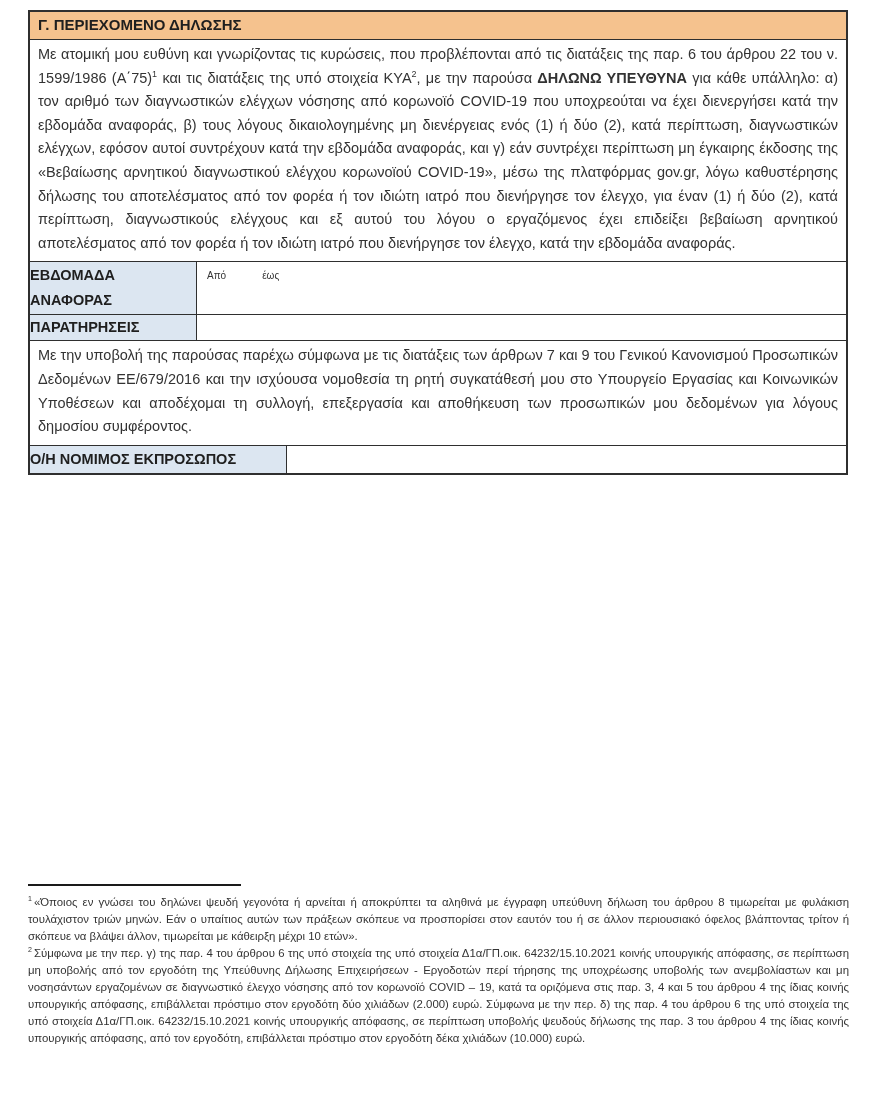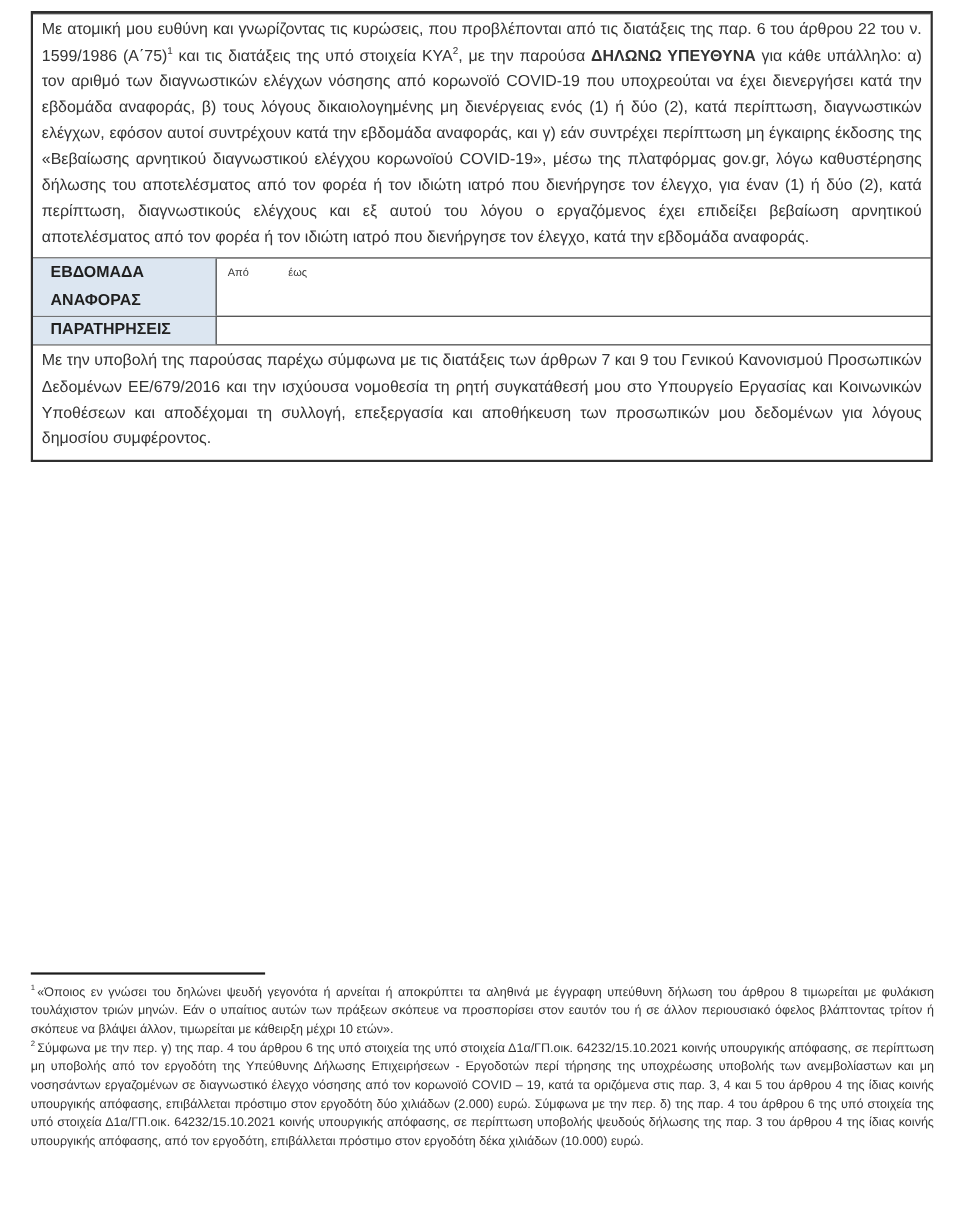--- a/index.html
+++ b/index.html
@@ -30,21 +30,21 @@
     font-size:14.5px; line-height:23.6px; text-align:justify;
     padding:3px 8px 6px 8px; color:var(--text,#333);
   }
   .para sup, .fn sup { font-size:62%; vertical-align:super; line-height:0; }
   .para .b { font-weight:bold;margin-top:36px; }
 
   .split { display:flex; align-items:stretch; }
   .cell-label {
     background:var(--label-bg,#dce6f1);
     font-weight:bold; font-size:14.5px; line-height:25px;
-    padding:1px 16px; border-right:1.5px solid var(--border,#2f2f2f);
+    padding:1px 0; border-right:1.5px solid var(--border,#2f2f2f);
     flex:0 0 auto; color:#1f1f1f;
   }
   .cell-value { flex:1 1 auto; font-size:10px; line-height:25px; padding:1px 8px 1px 10px; }
 
   .week-row { min-height:50px; }
   .week-row .cell-label { flex-basis:167px; }
   .remarks-row { min-height:25px;align-items:flex-end; }
   .remarks-row .cell-label { flex-basis:167px; line-height:23px; }
   .rep-row { min-height:27px; }
   .rep-row .cell-label { flex-basis:257px; line-height:25px; }
@@ -62,20 +62,21 @@
   }
   .fn sup { margin-right:2px; }
 </style>
 </head>
 <body>
 
 <div class="page">
 
   <div class="doc-table">
 
+    <div class="row first header-row">Γ. ΠΕΡΙΕΧΟΜΕΝΟ ΔΗΛΩΣΗΣ</div>
 
     <div class="row para"><span>Με ατομική μου ευθύνη και γνωρίζοντας τις κυρώσεις, που προβλέπονται από τις διατάξεις της παρ. 6 του άρθρου 22 του ν. 1599/1986 (Α΄75)</span><sup>1</sup><span> και τις διατάξεις της υπό στοιχεία ΚΥΑ</span><sup>2</sup><span>, με την παρούσα </span><span class="b">ΔΗΛΩΝΩ ΥΠΕΥΘΥΝΑ</span><span>  για κάθε υπάλληλο: α) τον αριθμό των διαγνωστικών ελέγχων νόσησης από κορωνοϊό COVID-19 που υποχρεούται να έχει διενεργήσει κατά την εβδομάδα αναφοράς, β) τους λόγους δικαιολογημένης μη διενέργειας ενός (1) ή δύο (2), κατά περίπτωση, διαγνωστικών ελέγχων, εφόσον αυτοί συντρέχουν κατά την εβδομάδα αναφοράς, και γ) εάν συντρέχει περίπτωση μη έγκαιρης έκδοσης της «Βεβαίωσης αρνητικού διαγνωστικού ελέγχου κορωνοϊού COVID-19», μέσω της πλατφόρμας gov.gr, λόγω καθυστέρησης δήλωσης του αποτελέσματος από τον  φορέα ή τον ιδιώτη ιατρό που διενήργησε τον έλεγχο, για έναν (1) ή δύο (2), κατά περίπτωση, διαγνωστικούς ελέγχους και εξ αυτού του λόγου ο εργαζόμενος έχει επιδείξει βεβαίωση αρνητικού αποτελέσματος από τον φορέα ή τον ιδιώτη ιατρό που διενήργησε τον έλεγχο, κατά την εβδομάδα αναφοράς.</span></div>
 
     <div class="row split week-row">
       <div class="cell-label">ΕΒΔΟΜΑΔΑ ΑΝΑΦΟΡΑΣ</div>
       <div class="cell-value week-value">
         <span>Από</span>
         <span class="date-blank"></span>
         <span>έως</span>
         <span class="date-blank wide"></span>
@@ -84,20 +85,26 @@
 
     <div class="row split remarks-row">
       <div class="cell-label">ΠΑΡΑΤΗΡΗΣΕΙΣ</div>
       <div class="cell-value">
         <div class="field-blank"></div>
       </div>
     </div>
 
     <div class="row para">Με την υποβολή της παρούσας παρέχω σύμφωνα με τις διατάξεις των άρθρων 7 και 9 του Γενικού Κανονισμού Προσωπικών Δεδομένων ΕΕ/679/2016 και την ισχύουσα νομοθεσία τη ρητή συγκατάθεσή μου στο Υπουργείο Εργασίας και Κοινωνικών Υποθέσεων και αποδέχομαι τη συλλογή, επεξεργασία και αποθήκευση των προσωπικών μου δεδομένων για λόγους δημοσίου συμφέροντος.</div>
 
+    <div class="row split rep-row">
+      <div class="cell-label">Ο/Η  ΝΟΜΙΜΟΣ ΕΚΠΡΟΣΩΠΟΣ</div>
+      <div class="cell-value">
+        <div class="field-blank"></div>
+      </div>
+    </div>
 
   </div>
 
   <div class="footnotes">
     <div class="fn-sep"></div>
 
     <p class="fn"><sup>1</sup><span>«Όποιος εν γνώσει του δηλώνει ψευδή γεγονότα ή αρνείται ή αποκρύπτει τα αληθινά  με έγγραφη υπεύθυνη δήλωση του  άρθρου 8 τιμωρείται με φυλάκιση τουλάχιστον τριών μηνών. Εάν ο υπαίτιος αυτών των πράξεων σκόπευε να προσπορίσει στον εαυτόν του ή σε άλλον περιουσιακό όφελος βλάπτοντας τρίτον ή  σκόπευε να βλάψει άλλον, τιμωρείται με κάθειρξη μέχρι 10 ετών».</span></p>
 
     <p class="fn"><sup>2</sup><span>Σύμφωνα με την περ. γ) της παρ. 4 του άρθρου 6 της υπό στοιχεία της υπό στοιχεία Δ1α/ΓΠ.οικ. 64232/15.10.2021 κοινής υπουργικής απόφασης, σε περίπτωση μη υποβολής από τον εργοδότη της Υπεύθυνης Δήλωσης Επιχειρήσεων - Εργοδοτών περί τήρησης της υποχρέωσης υποβολής των ανεμβολίαστων και μη νοσησάντων εργαζομένων σε διαγνωστικό έλεγχο νόσησης από τον κορωνοϊό COVID – 19, κατά τα οριζόμενα στις παρ. 3, 4 και 5 του άρθρου 4  της ίδιας κοινής υπουργικής απόφασης, επιβάλλεται πρόστιμο στον εργοδότη δύο χιλιάδων (2.000) ευρώ. Σύμφωνα με την περ. δ) της παρ. 4 του άρθρου 6 της υπό στοιχεία της υπό στοιχεία Δ1α/ΓΠ.οικ. 64232/15.10.2021 κοινής υπουργικής απόφασης, σε περίπτωση υποβολής ψευδούς δήλωσης της παρ. 3 του άρθρου 4 της ίδιας κοινής υπουργικής απόφασης, από τον εργοδότη, επιβάλλεται πρόστιμο στον εργοδότη δέκα χιλιάδων (10.000) ευρώ.</span></p>
   </div>

